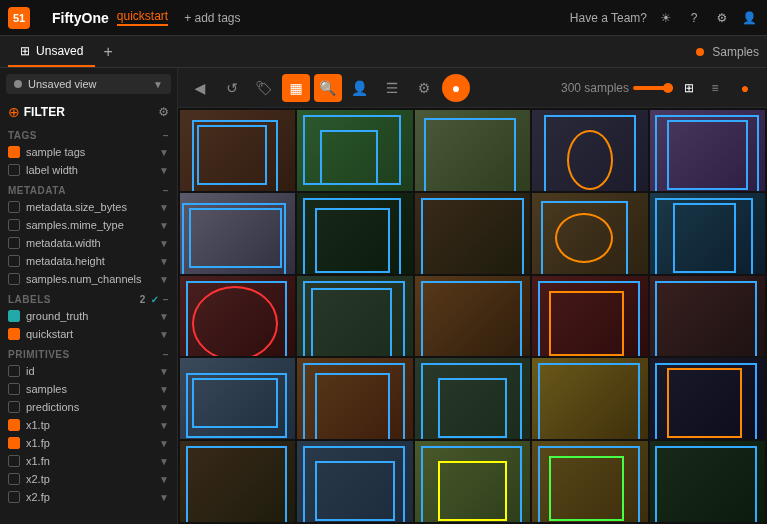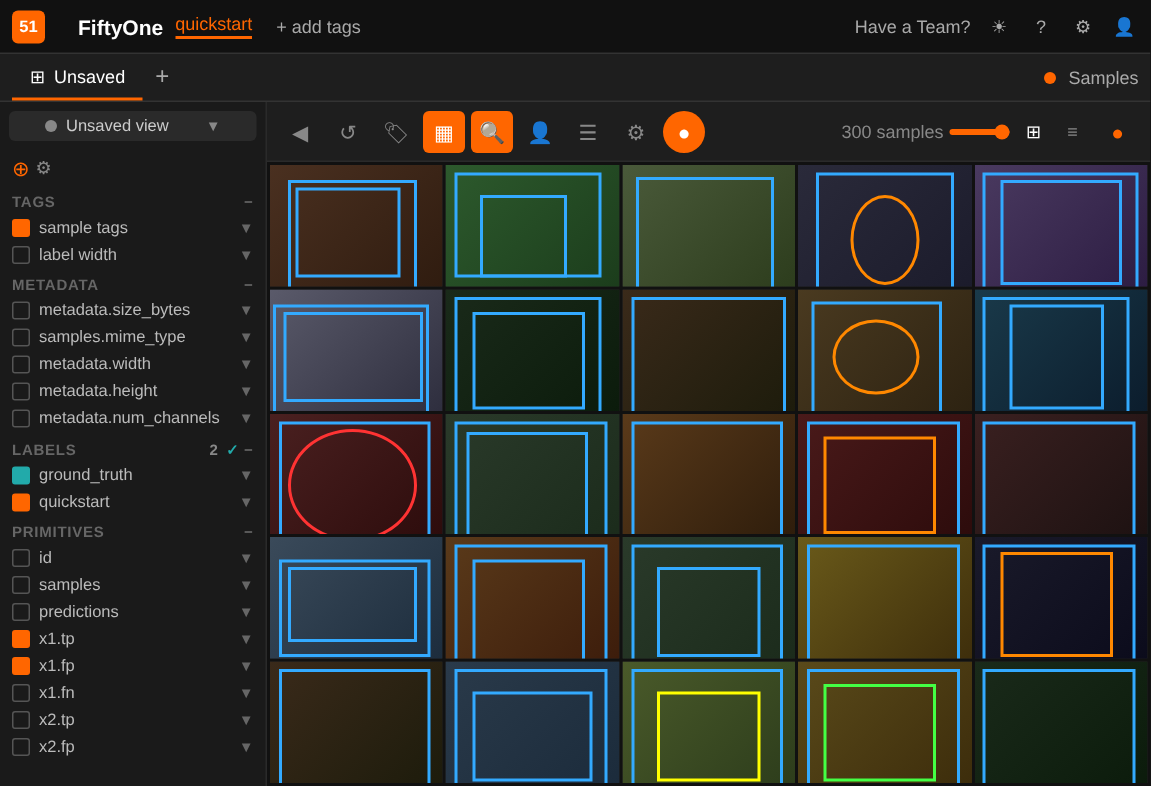--- a/index.html
+++ b/index.html
@@ -21,21 +21,21 @@
     #tab-samples { color: #fff; font-size: 12px; padding: 0 12px; height: 100%; display: flex; align-items: center; border-bottom: 2px solid #f60; cursor: pointer; gap: 6px; }
     #tab-add { color: #aaa; font-size: 16px; cursor: pointer; padding: 0 8px; }
     .tab-right { margin-left: auto; display: flex; align-items: center; gap: 8px; color: #aaa; font-size: 12px; }
     .unsaved-dot { width: 8px; height: 8px; background: #f60; border-radius: 50%; display: inline-block; }
 
     
     #main { display: flex; height: calc(524px - 68px); }
 
     
     #sidebar { width: 178px; background: #1a1a1a; border-right: 1px solid #2a2a2a; overflow-y: auto; flex-shrink: 0; }
-    #view-selector { margin: 6px; background: #2a2a2a; border-radius: 4px; padding: 4px 24px; display: flex; align-items: center; gap: 6px; cursor: pointer; }
+    #view-selector { margin: 6px; background: #2a2a2a; border-radius: 4px; padding: 4px 8px; display: flex; align-items: center; gap: 6px; cursor: pointer; }
     .view-dot { width: 8px; height: 8px; background: #888; border-radius: 50%; }
     .view-label { color: #ccc; font-size: 11px; flex: 1; }
     .view-arrow { color: #888; font-size: 10px; }
 
     #filter-header { display: flex; align-items: center; padding: 4px 8px; }
     .filter-icon { color: #f60; margin-right: 4px; font-size: 14px; }
     .filter-label { color: #fff; font-size: 12px; font-weight: 600; flex: 1; }
     .filter-gear { color: #888; cursor: pointer; }
 
     .section-label { color: #666; font-size: 10px; font-weight: 600; letter-spacing: 0.5px; padding: 6px 8px 2px; text-transform: uppercase; display: flex; align-items: center; justify-content: space-between; }
@@ -153,20 +153,21 @@
   <div id="sidebar">
 
     <div id="view-selector">
       <span class="view-dot"></span>
       <span class="view-label">Unsaved view</span>
       <span class="view-arrow">▼</span>
     </div>
 
     <div id="filter-header">
       <span class="filter-icon">⊕</span>
+      <span class="filter-label">FILTER</span>
       <span class="filter-gear">⚙</span>
     </div>
 
     <div class="section-label">
       <span>TAGS</span>
       <span class="section-collapse">−</span>
     </div>
     <div class="sidebar-item">
       <span class="cb orange"></span>
       <span class="item-label">sample tags</span>
@@ -197,21 +198,21 @@
       <span class="item-label">metadata.width</span>
       <span class="item-arrow">▼</span>
     </div>
     <div class="sidebar-item">
       <span class="cb"></span>
       <span class="item-label">metadata.height</span>
       <span class="item-arrow">▼</span>
     </div>
     <div class="sidebar-item">
       <span class="cb"></span>
-      <span class="item-label">metadata.num_channels</span>
+      <span class="item-label">samples.num_channels</span>
       <span class="item-arrow">▼</span>
     </div>
 
     <div class="section-label">
       <span>LABELS</span>
       <span style="display:flex;align-items:center;gap:3px;">
         <span class="labels-count">2</span>
         <span class="check-all">✓</span>
         <span class="section-collapse">−</span>
       </span>

